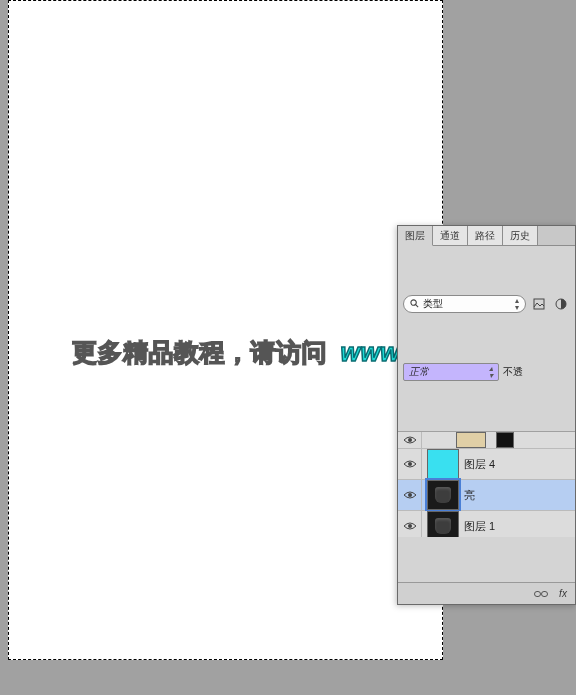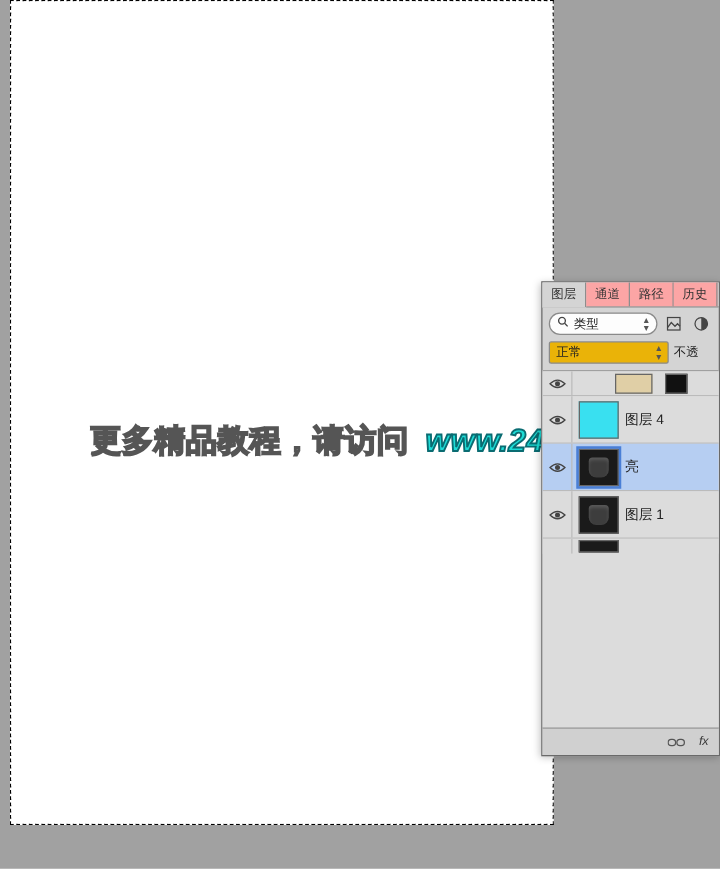--- a/index.html
+++ b/index.html
@@ -23,34 +23,35 @@
   .watermark {
     position: absolute; left: 72px; top: 336px;
     font-size: 25px; font-weight: bold;
     color: #fff; white-space: nowrap;
     -webkit-text-stroke: 1.5px #555;
     letter-spacing: 0.5px;
   }
   .watermark .url { color: #1ddcd6; -webkit-text-stroke: 1.5px #0a6c72; margin-left: 6px; font-style: italic; }
   .panel {
     position: absolute; right: 0; top: 225px;
-    width: 143px; height: 380px;
+    width: 179px; height: 380px;
     background: #d4d4d4;
     border: 1px solid #6a6a6a;
     display: flex; flex-direction: column;
     font-size: 11px; color: #222;
     box-shadow: -1px 1px 6px rgba(0,0,0,0.25);
+    gap: 45px;
   }
   .panel-tabs {
     display: flex; height: 20px;
     background: #c8c8c8; border-bottom: 1px solid #8d8d8d;
   }
   .panel-tab {
     padding: 3px 7px 2px;
-    background: #fca5a5;
+    background: #e5e5e5;
     border-right: 1px solid #8d8d8d;
     color: #333; cursor: default;
     font-size: 10px; line-height: 14px;
   }
   .panel-tab.active { background: #d4d4d4; border-bottom: 1px solid #d4d4d4; margin-bottom: -1px; }
   .panel-row1 {
     display: flex; align-items: center;
     padding: 4px 5px; height: 26px; gap: 4px;
   }
   .filter-select {
@@ -64,23 +65,23 @@
     width: 18px; height: 18px;
     display: flex; align-items: center; justify-content: center;
     color: #3a3a3a;
   }
   .panel-row2 {
     display: flex; align-items: center;
     padding: 0 5px 4px; height: 24px; gap: 4px;
   }
   .blend-select {
     width: 96px; height: 18px;
-    background: #eab308; border: 1px solid #8a8a8a;
+    background: #c4b5fd; border: 1px solid #8a8a8a;
     display: flex; align-items: center; padding: 0 5px;
-    border-radius: 2px; font-size: 10px;
+    border-radius: 2px; font-size: 10px; font-style: italic;
   }
   .blend-select .chevpair { font-size: 8px; line-height: 7px; margin-left: auto; color: #555;}
   .panel-row3 {
     display: flex; align-items: center;
     padding: 0 5px 4px; height: 22px; gap: 3px; font-size: 10px;
   }
   .lock-btn {
     width: 16px; height: 16px; background: #e6e6e6;
     border: 1px solid #999; display: flex;
     align-items: center; justify-content: center;

